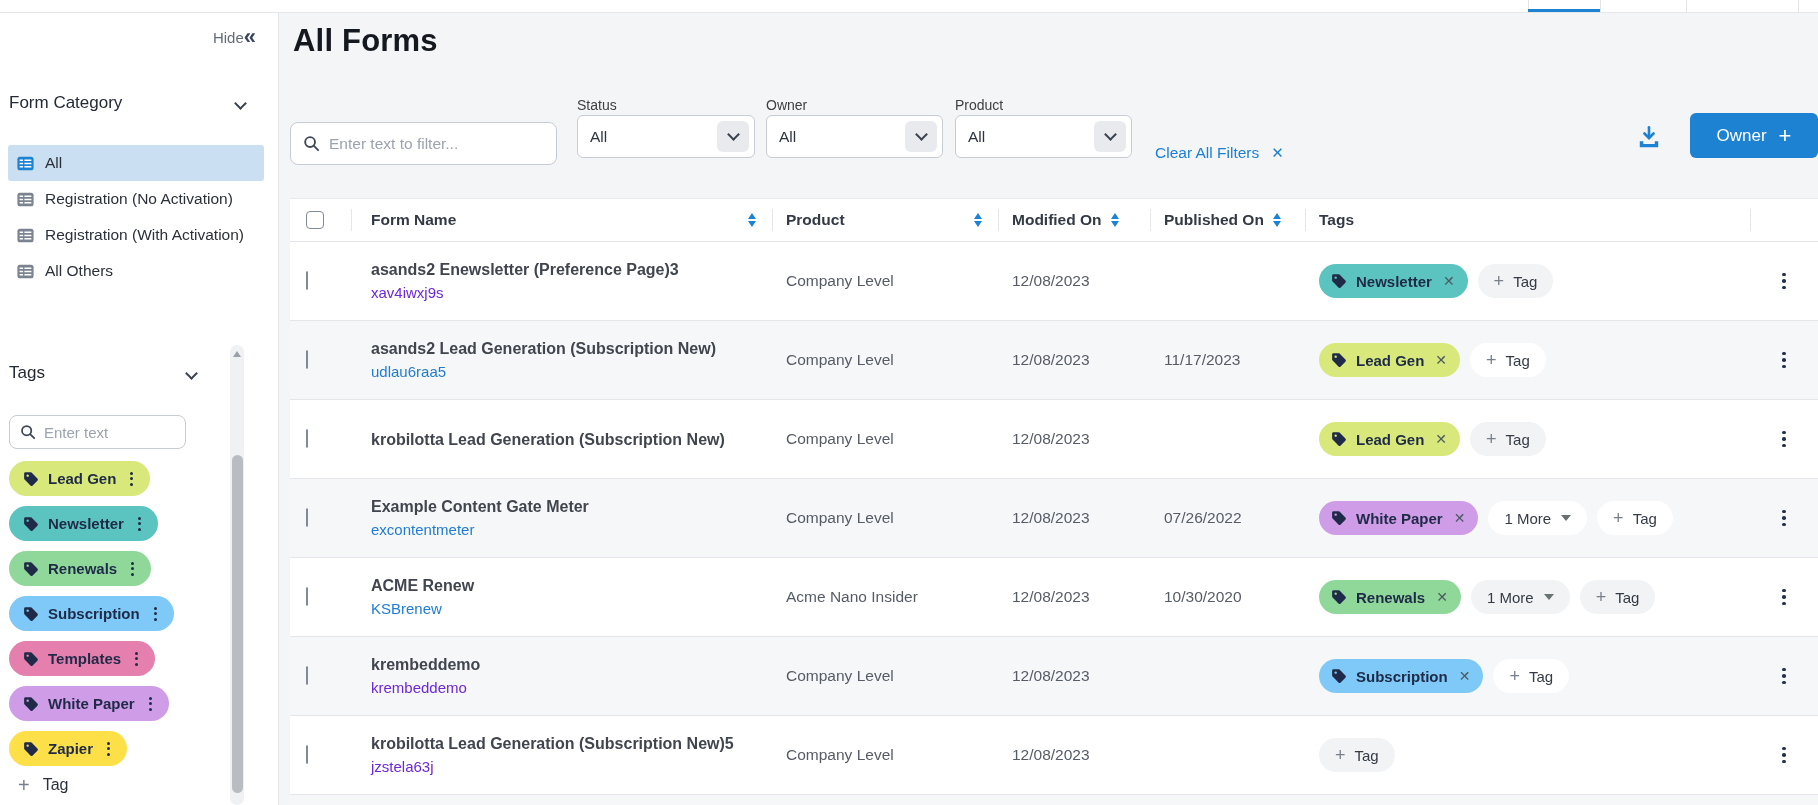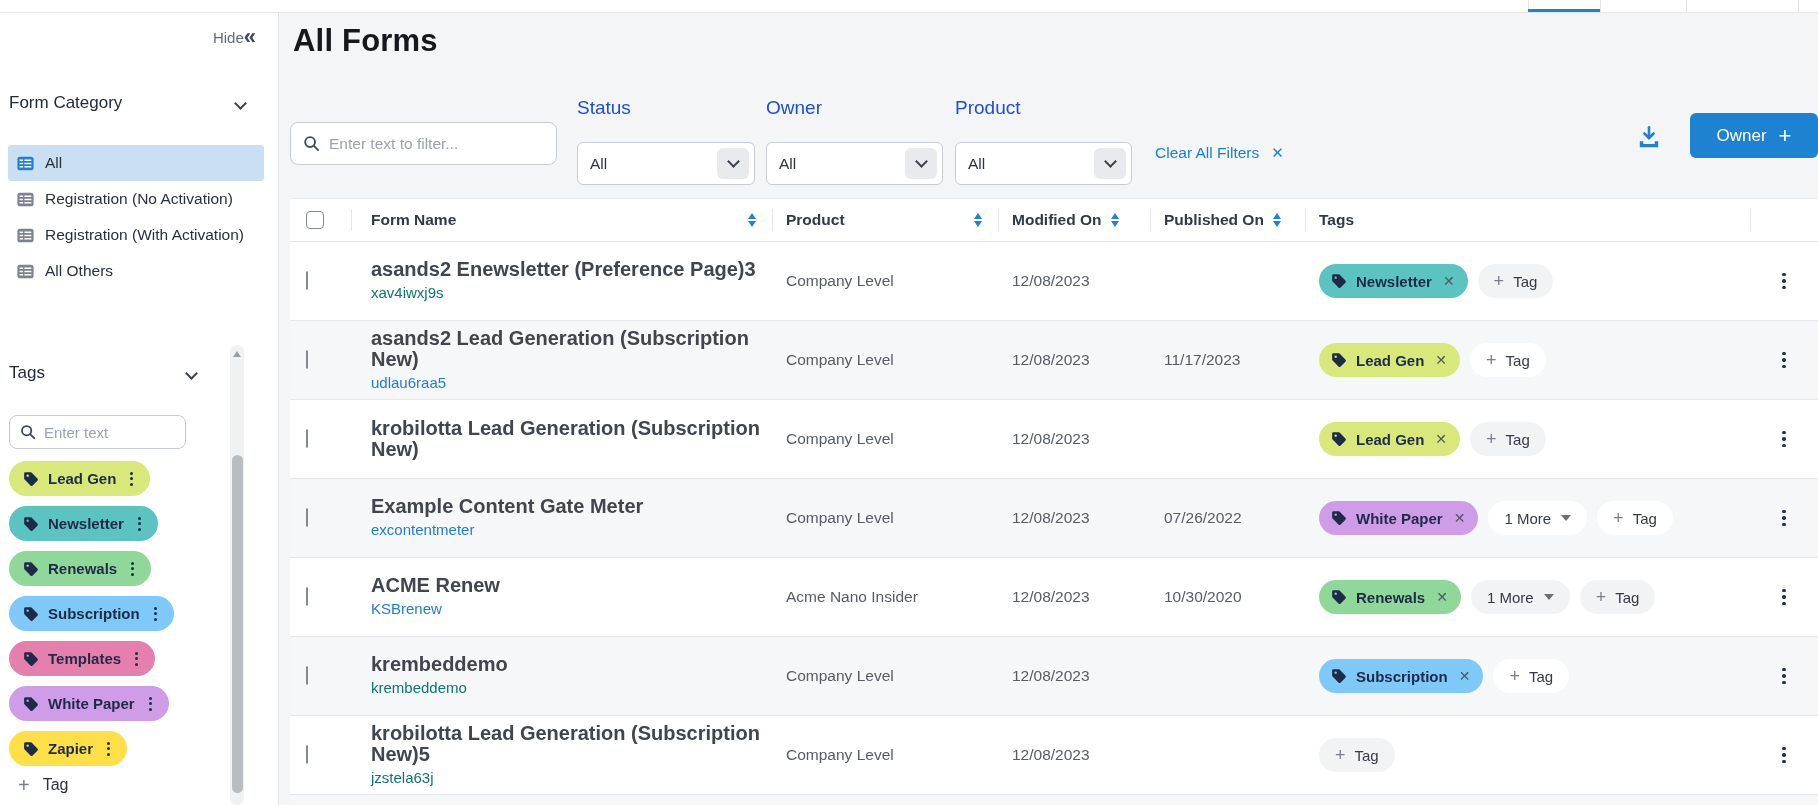--- a/index.html
+++ b/index.html
@@ -46,21 +46,21 @@
   .sb-thumb { position:absolute; top:110px; left:1.5px; width:11px; height:338px; background:#b9bcc1; border-radius:6px; }
 
   
   .main { position:absolute; top:13px; left:280px; right:0; bottom:0; background:#f4f5f7; }
   .page-title { position:absolute; top:10px; left:13px; font-size:31px; font-weight:700; color:#14181f; letter-spacing:0.2px; }
 
   .main-search { position:absolute; top:109px; left:10px; width:267px; height:43px; border:1px solid #c6ccd4; border-radius:8px; background:#fff; display:flex; align-items:center; gap:9px; padding:0 12px; }
   .main-search input { border:none; outline:none; width:100%; font-size:15.5px; color:#2e343d; font-family:inherit; }
 
   .dd-group { position:absolute; top:84px; }
-  .dd-label { display:block; font-size:19px; color:#1d4ed8; margin-bottom:23px; }
+  .dd-label { display:block; font-size:14px; color:#404040; margin-bottom:2px; }
   .dd-box { position:relative; height:43px; border:1px solid #c6ccd4; border-radius:6px; background:#fff; display:flex; align-items:center; padding:0 12px; cursor:pointer; }
   .dd-value { font-size:15.5px; color:#2e343d; }
   .dd-caret-box { position:absolute; right:5px; top:5px; width:32px; height:31px; background:#e8eaed; border-radius:6px; display:flex; align-items:center; justify-content:center; }
   .dd-caret-box .chev { margin-top:-4px; }
 
   .clear-filters { position:absolute; top:131px; left:875px; display:flex; align-items:center; gap:12px; cursor:pointer; }
   .clear-label { font-size:15.5px; color:#1b7fd6; }
   .clear-x { font-size:15px; font-weight:700; color:#1b7fd6; }
 
   .download-btn { position:absolute; top:107px; left:1352px; width:34px; height:34px; display:flex; align-items:center; justify-content:center; cursor:pointer; }
@@ -81,22 +81,22 @@
   .sort-icon .tri-down { width:0; height:0; border-left:4.5px solid transparent; border-right:4.5px solid transparent; border-top:6px solid #1d82d2; }
   .sort-end { margin-left:auto; margin-right:16px; }
   .sort-after { margin-left:9px; }
 
   .trow { height:79px; background:#fff; border-bottom:1px solid #e4e6e9; }
   .trow.even { background:#f6f7f8; }
   .tcell { padding-left:14px; font-size:15.5px; color:#565c66; }
   .cell-cb { padding-left:16px; }
   .checkbox { width:18px; height:18px; border:1.6px solid #808a98; border-radius:4px; background:#fff; cursor:pointer; }
   .cell-name { padding-left:20px; }
-  .fname { font-size:20px; font-weight:700; color:#40454e; line-height:21px; }
-  .fid { font-size:15px; color:#0f766e; line-height:21px; margin-top:2px; }
+  .fname { font-size:16px; font-weight:700; color:#40454e; line-height:21px; }
+  .fid { font-size:15px; color:#6d28d9; line-height:21px; margin-top:2px; }
   .fid.link { color:#1f7cd4; cursor:pointer; }
   .cell-tags { display:flex; align-items:center; gap:10px; }
   .tag-pill { display:inline-flex; align-items:center; gap:9px; height:34px; border-radius:17px; padding:0 13px 0 12px; }
   .tag-pill .pill-label { font-size:15px; font-weight:600; color:#1e2a47; white-space:nowrap; }
   .pill-x { font-size:14px; font-weight:600; color:#4c5a62; margin-left:2px; cursor:pointer; }
   .chip { display:inline-flex; align-items:center; gap:9px; height:34px; border-radius:17px; padding:0 16px; background:#f2f3f5; cursor:pointer; }
   .trow.even .chip { background:#fff; }
   .chip .chip-label { font-size:15px; font-weight:500; color:#343b45; white-space:nowrap; }
   .chip .plus-glyph { font-size:18px; }
   .chip .caret { width:0; height:0; border-left:5px solid transparent; border-right:5px solid transparent; border-top:6px solid #6a7173; margin-left:1px; }

